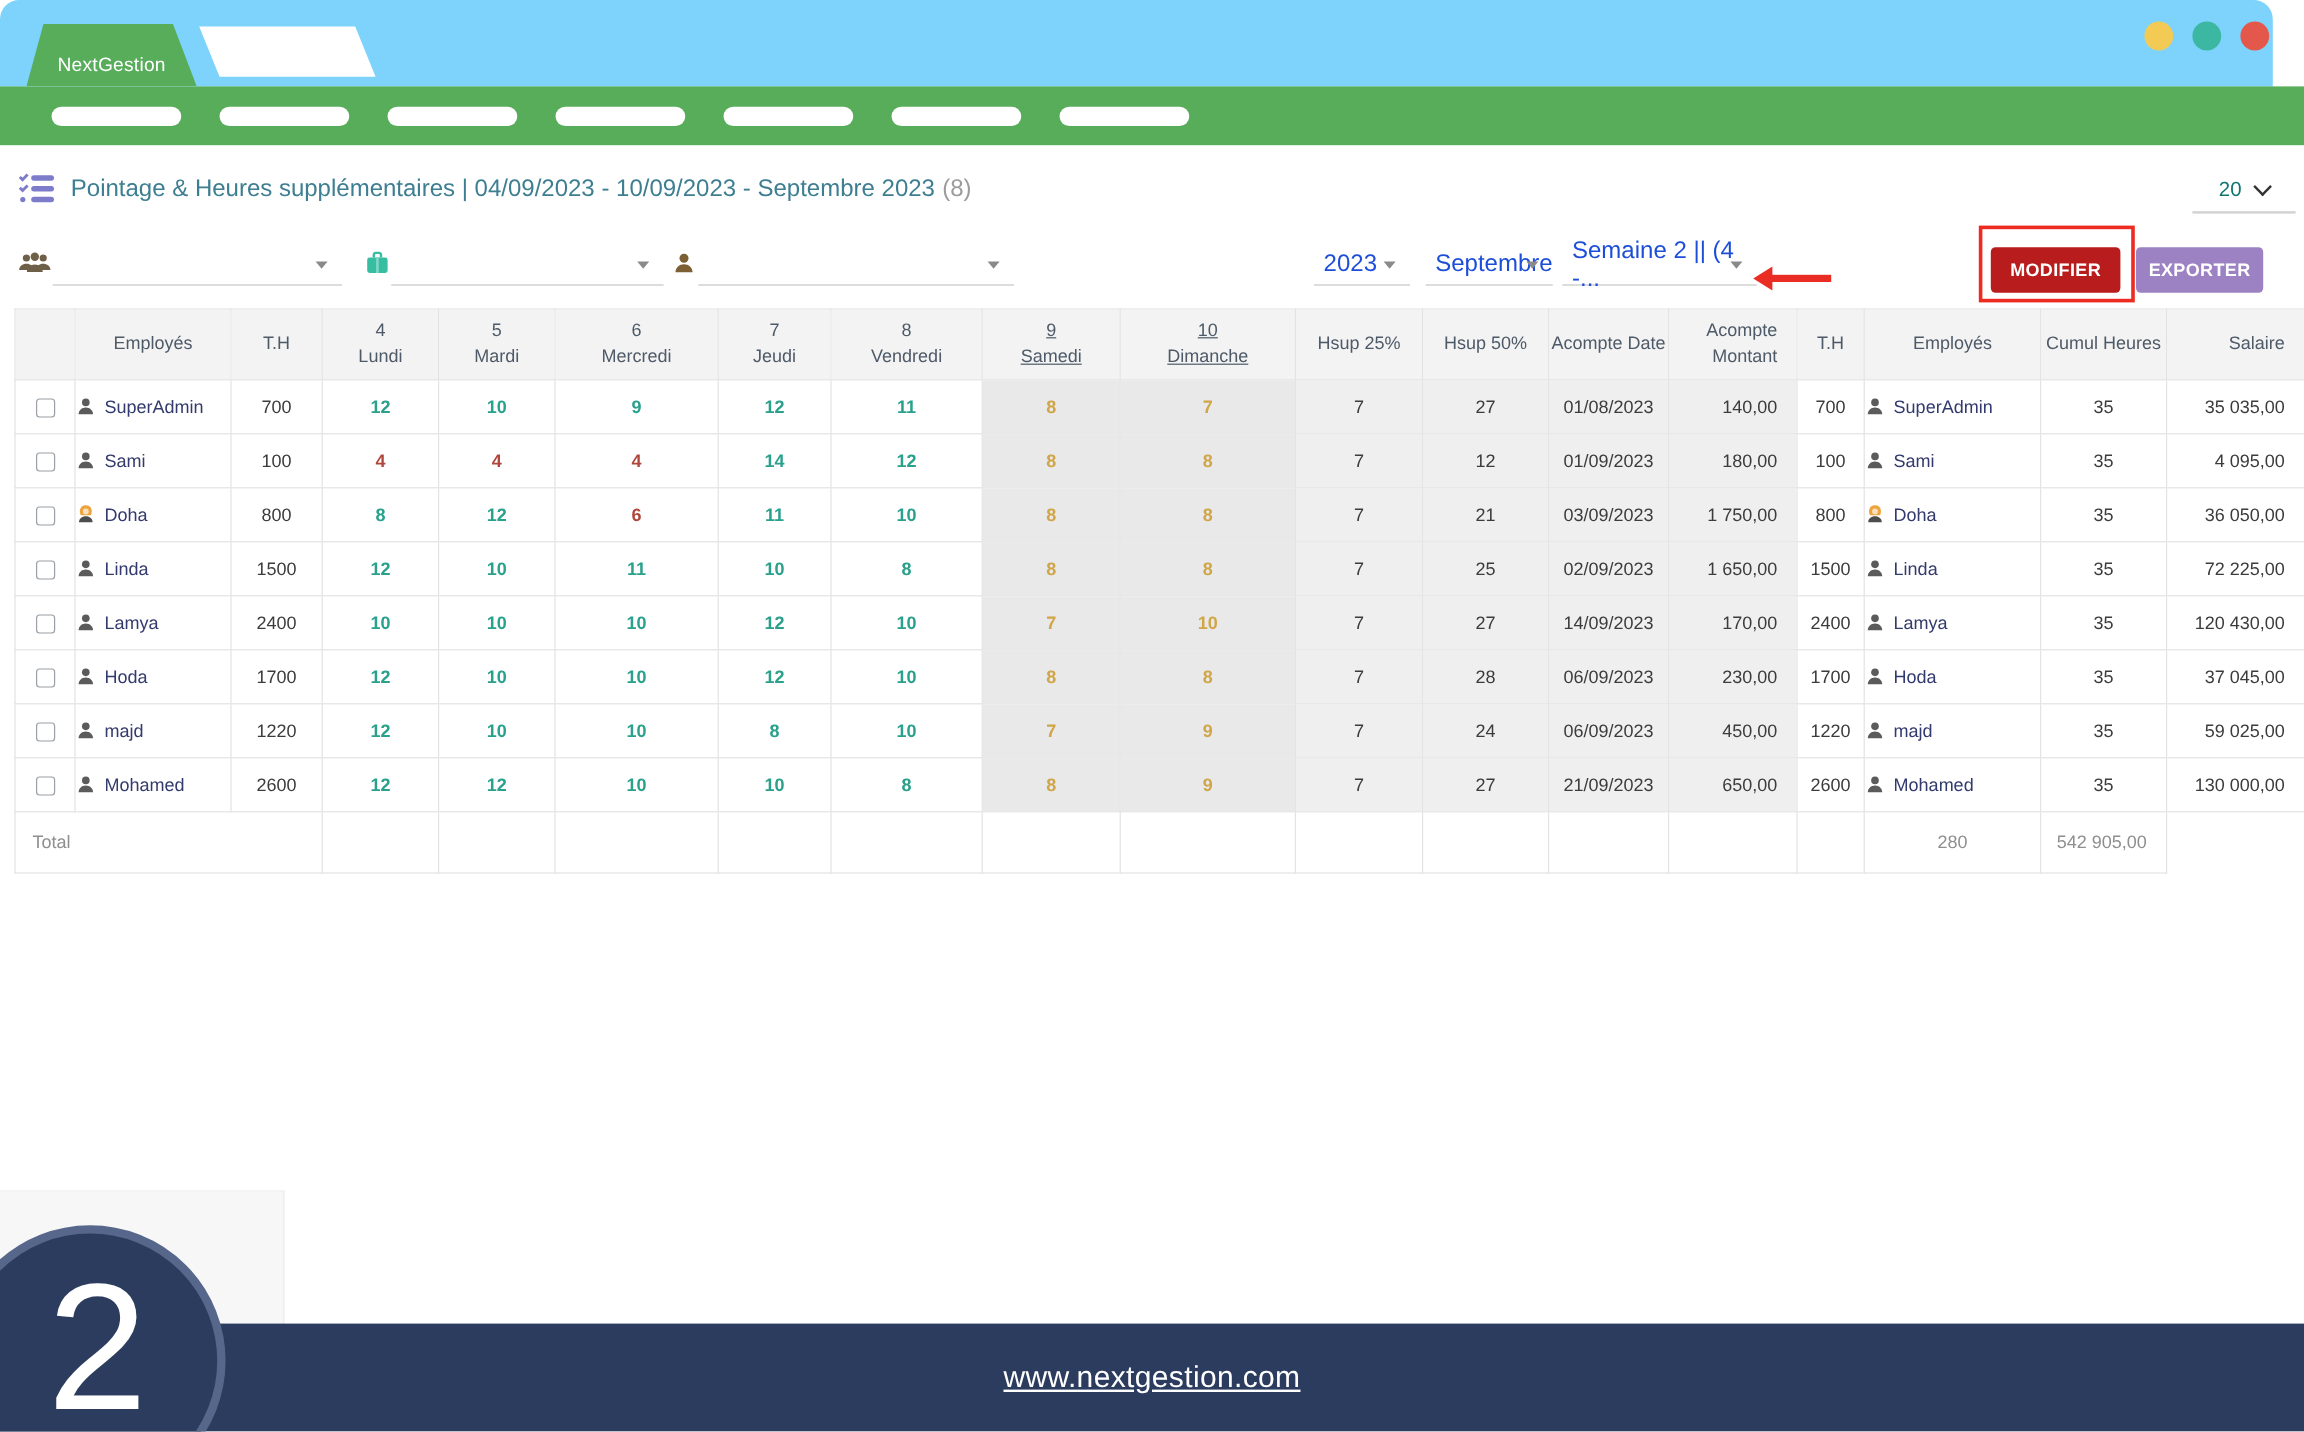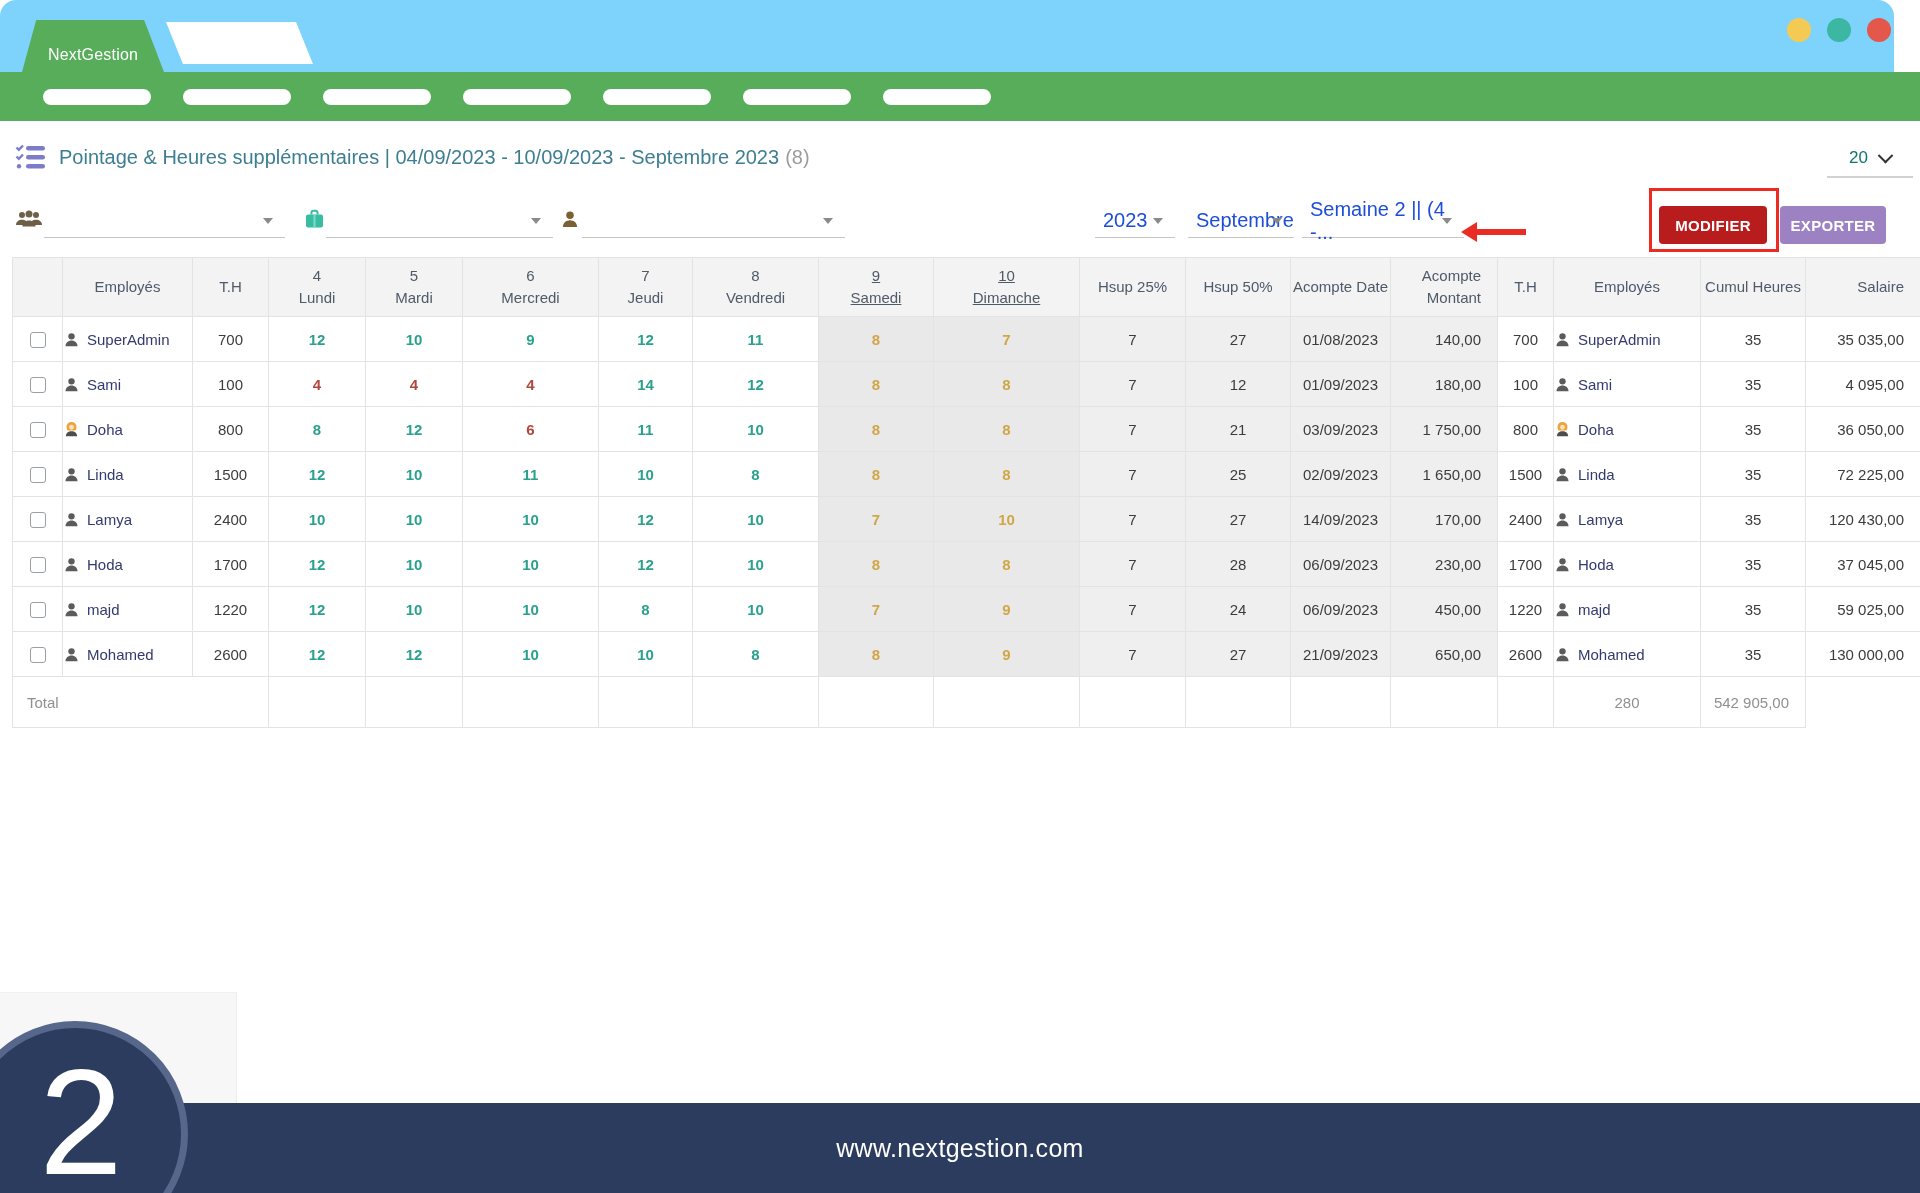--- a/index.html
+++ b/index.html
@@ -65,21 +65,21 @@
   td.we{background:#e9e9e9;color:#d0a648;}
   td.shade{background:#f0eff0;}
   td.c-amt,th.h-right{text-align:right;padding-right:16px;}
   input[type=checkbox]{appearance:none;-webkit-appearance:none;width:16px;height:16px;border:1.6px solid #9aa0a6;border-radius:3px;background:#fff;margin:0;vertical-align:middle;cursor:pointer;}
   tr.total-row td{height:48px;color:#8f8f8f;background:#fff;font-size:15px;}
   tr.total-row td.t-label{text-align:left;padding-left:14px;}
 
   
   .step-pane{position:absolute;left:0;top:992px;width:236px;height:111px;background:#f7f7f7;border-right:1px solid #ececec;border-top:1px solid #f0f0f0;}
   .footer{position:absolute;left:0;top:1103px;width:1920px;height:90px;background:#2b3c5e;display:flex;align-items:center;justify-content:center;}
-  .footer-url{color:#ffffff;font-size:25px;letter-spacing:.3px;}
+  .footer-url{color:#ffffff;font-size:25px;letter-spacing:.3px;text-decoration:underline;}
   .step-circle{position:absolute;left:-38px;top:1021px;width:212px;height:212px;border-radius:50%;
     background:#2b3c5e;border:7px solid #56678b;box-sizing:content-box;z-index:5;
     display:flex;align-items:center;justify-content:center;}
   .step-num{color:#ffffff;font-size:150px;line-height:1;transform:translate(6px,-12px);}
 </style>
 </head>
 <body>
 
 <div class="page">
 

